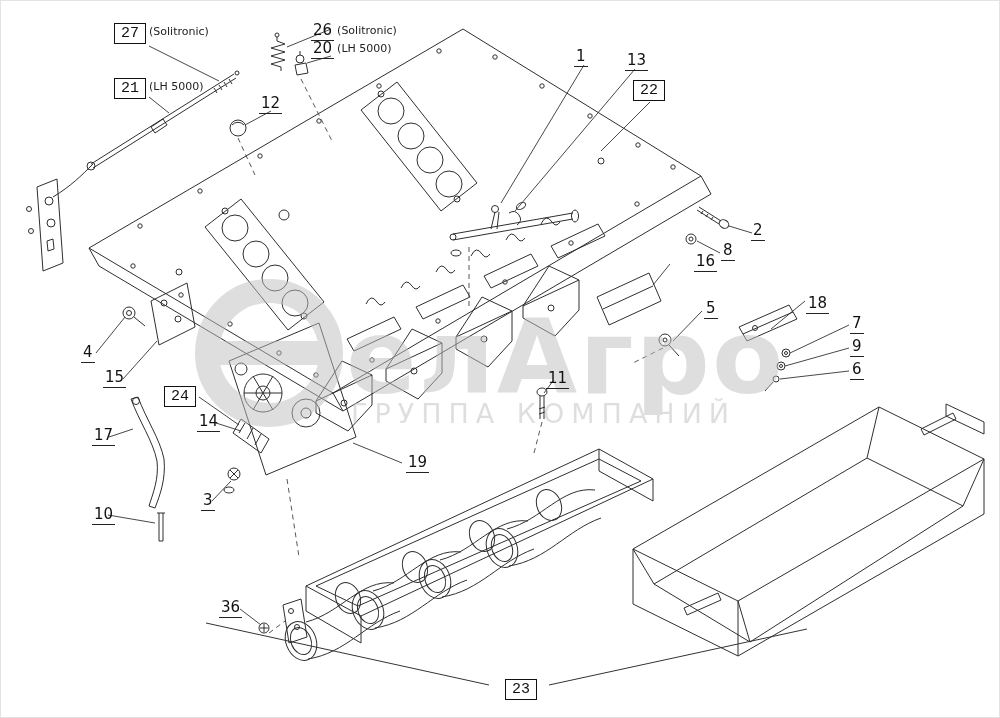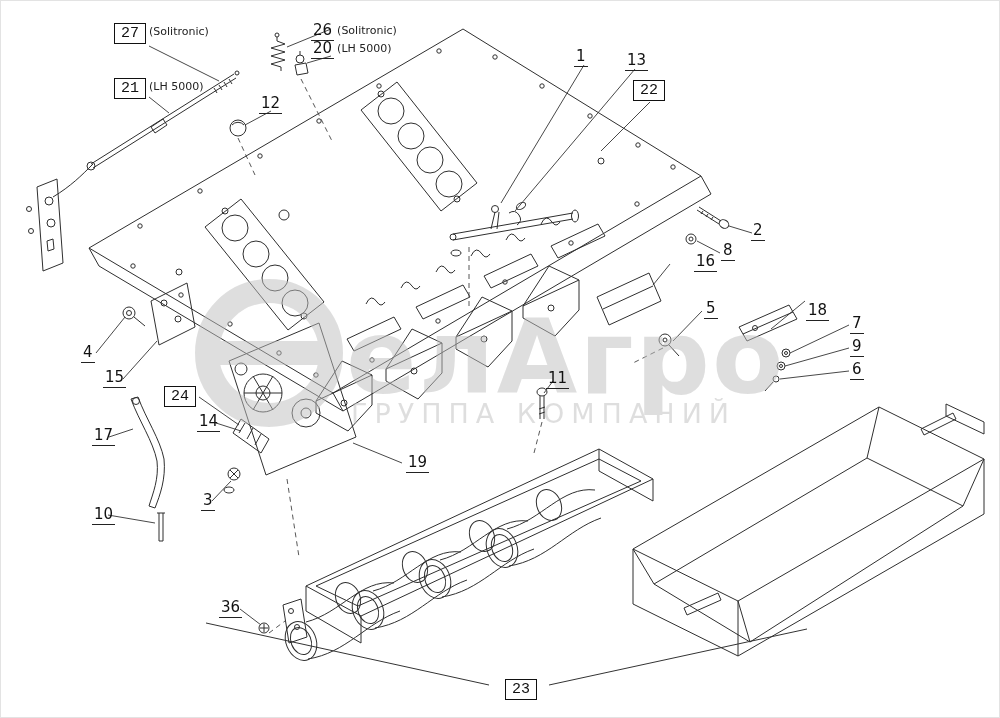--- a/index.html
+++ b/index.html
@@ -346,21 +346,21 @@
       </div>
       <div class="callout" style="left: 102px; top: 368px;">
         <span class="num plain">15</span>
       </div>
       <div class="callout" style="left: 693px; top: 252px;">
         <span class="num plain">16</span>
       </div>
       <div class="callout" style="left: 91px; top: 426px;">
         <span class="num plain">17</span>
       </div>
-      <div class="callout" style="left: 805px; top: 301px; align-items: flex-end;">
+      <div class="callout" style="left: 805px; top: 294px; align-items: flex-end;">
         <span class="num plain">18</span>
       </div>
       <div class="callout" style="left: 405px; top: 453px;">
         <span class="num plain">19</span>
       </div>
       <div class="callout" style="left: 310px; top: 39px;">
         <span class="num plain">20</span>
         <span class="suffix">(LH 5000)</span>
       </div>
       <div class="callout" style="left: 113px; top: 77px;">

